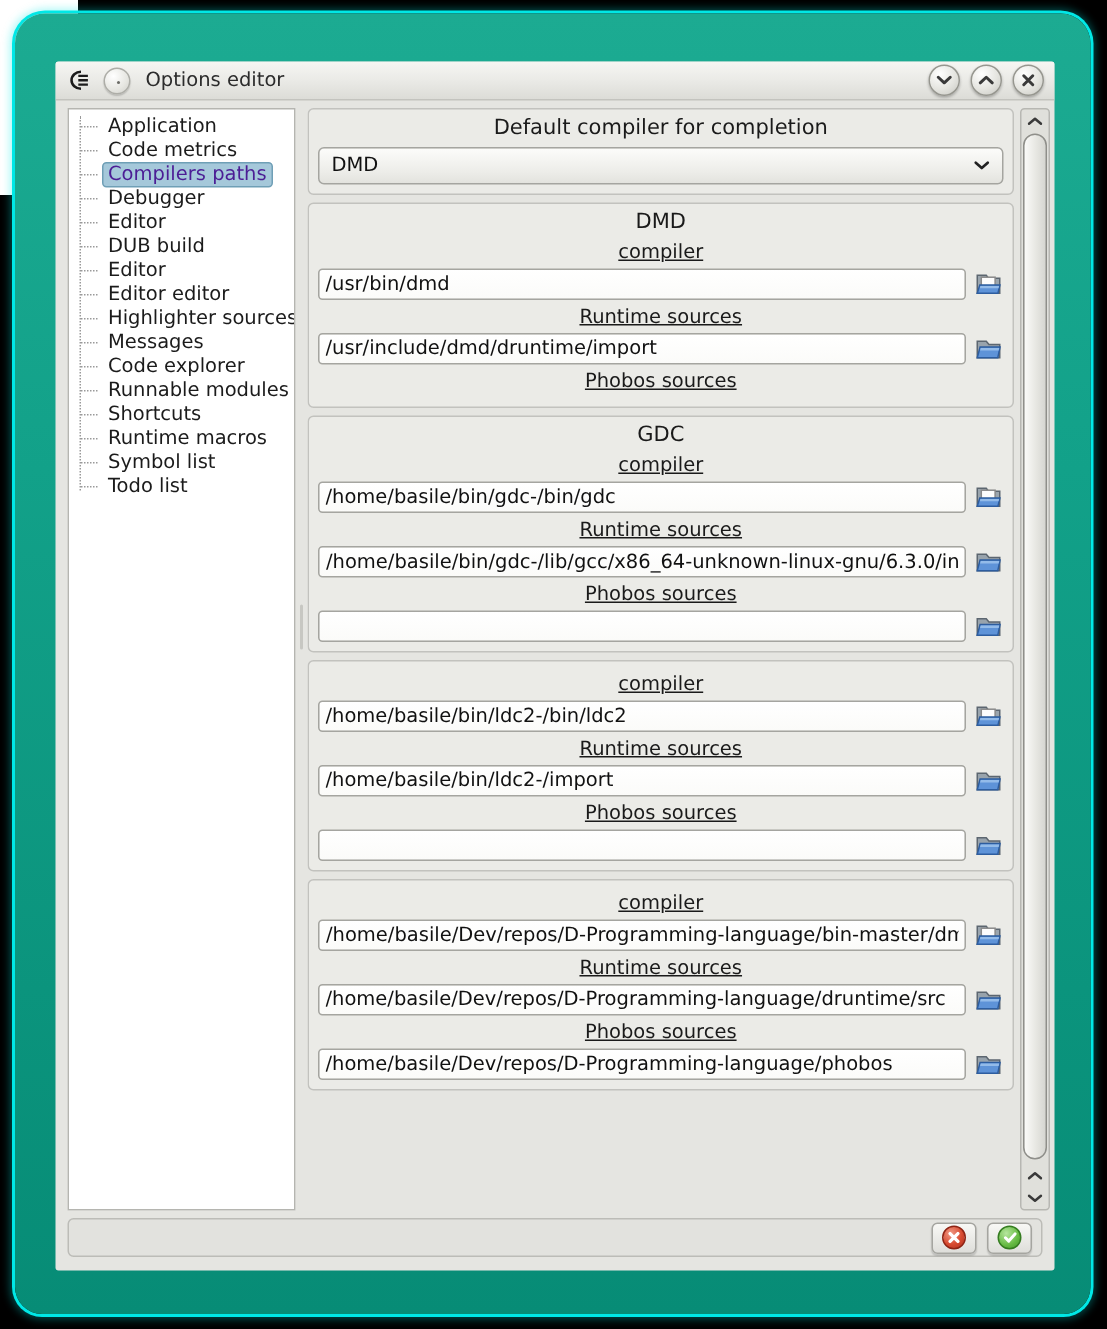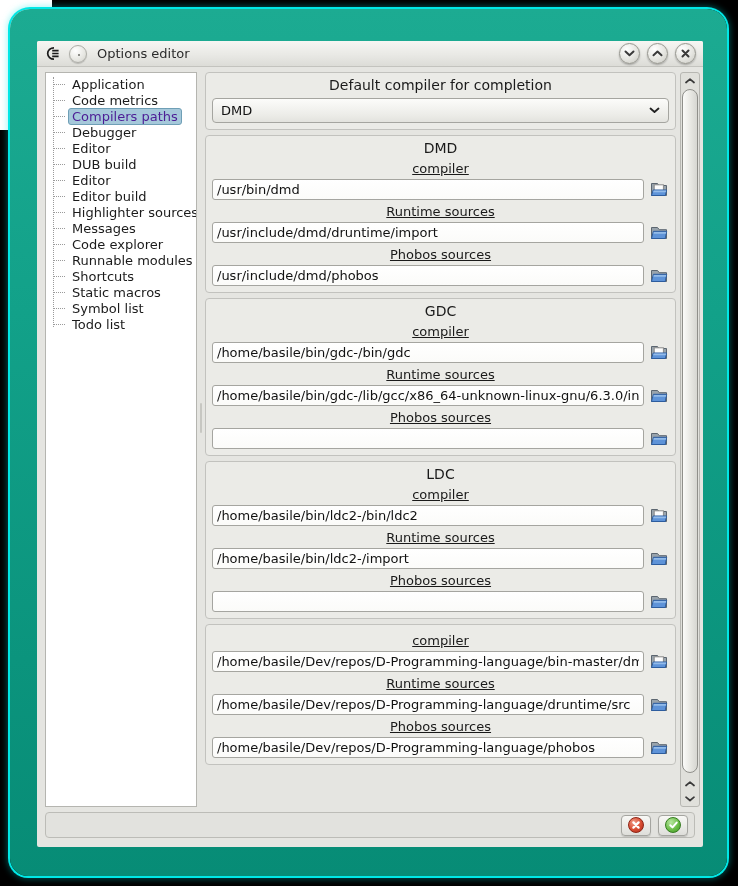--- a/index.html
+++ b/index.html
@@ -145,21 +145,21 @@
           <div class="tree-item">
             <span class="tree-stub"></span>
             <span class="tree-label">DUB build</span>
           </div>
           <div class="tree-item">
             <span class="tree-stub"></span>
             <span class="tree-label">Editor</span>
           </div>
           <div class="tree-item">
             <span class="tree-stub"></span>
-            <span class="tree-label">Editor build</span>
+            <span class="tree-label">Editor editor</span>
           </div>
           <div class="tree-item">
             <span class="tree-stub"></span>
             <span class="tree-label">Highlighter sources</span>
           </div>
           <div class="tree-item">
             <span class="tree-stub"></span>
             <span class="tree-label">Messages</span>
           </div>
           <div class="tree-item">
@@ -169,21 +169,21 @@
           <div class="tree-item">
             <span class="tree-stub"></span>
             <span class="tree-label">Runnable modules</span>
           </div>
           <div class="tree-item">
             <span class="tree-stub"></span>
             <span class="tree-label">Shortcuts</span>
           </div>
           <div class="tree-item">
             <span class="tree-stub"></span>
-            <span class="tree-label">Static macros</span>
+            <span class="tree-label">Runtime macros</span>
           </div>
           <div class="tree-item">
             <span class="tree-stub"></span>
             <span class="tree-label">Symbol list</span>
           </div>
           <div class="tree-item">
             <span class="tree-stub"></span>
             <span class="tree-label">Todo list</span>
           </div>
         </div>
@@ -220,30 +220,20 @@
                 <input type="text" class="path-input" value="/usr/include/dmd/druntime/import" style="">
                 <button class="icon-btn">
                   <svg width="18" height="15" viewBox="0 0 18 15">
                     <path d="M1.5 2.5h6l1.8 2.2h7.2v8.8h-15z" fill="#98a3ac" stroke="#5c6670"></path>
                     <path d="M1.5 13.5L3.4 6.3h13.3l-1.5 7.2z" fill="#5e93d8" stroke="#2d5d9f"></path>
                     <path d="M3.8 7h12.4l-.4 1.7H3.4z" fill="#93bbe9"></path>
                   </svg>
                 </button>
               </div>
               <div class="field-label">Phobos sources</div>
-              <div class="field-row">
-                <input type="text" class="path-input" value="/usr/include/dmd/phobos" style="">
-                <button class="icon-btn">
-                  <svg width="18" height="15" viewBox="0 0 18 15">
-                    <path d="M1.5 2.5h6l1.8 2.2h7.2v8.8h-15z" fill="#98a3ac" stroke="#5c6670"></path>
-                    <path d="M1.5 13.5L3.4 6.3h13.3l-1.5 7.2z" fill="#5e93d8" stroke="#2d5d9f"></path>
-                    <path d="M3.8 7h12.4l-.4 1.7H3.4z" fill="#93bbe9"></path>
-                  </svg>
-                </button>
-              </div>
             </div>
             <div class="groupbox">
               <div class="group-title">GDC</div>
               <div class="field-label">compiler</div>
               <div class="field-row">
                 <input type="text" class="path-input" value="/home/basile/bin/gdc-/bin/gdc" style="">
                 <button class="icon-btn">
                   <svg width="18" height="15" viewBox="0 0 18 15">
                     <path d="M1.5 1.5h6l1.5 2h7.5v10h-15z" fill="#9aa5ae" stroke="#5c6670"></path>
                     <rect x="4.2" y="2.8" width="9.2" height="7" fill="#fdfdfd" stroke="#8a8a8a"></rect>
@@ -269,21 +259,20 @@
                 <button class="icon-btn">
                   <svg width="18" height="15" viewBox="0 0 18 15">
                     <path d="M1.5 2.5h6l1.8 2.2h7.2v8.8h-15z" fill="#98a3ac" stroke="#5c6670"></path>
                     <path d="M1.5 13.5L3.4 6.3h13.3l-1.5 7.2z" fill="#5e93d8" stroke="#2d5d9f"></path>
                     <path d="M3.8 7h12.4l-.4 1.7H3.4z" fill="#93bbe9"></path>
                   </svg>
                 </button>
               </div>
             </div>
             <div class="groupbox">
-              <div class="group-title">LDC</div>
               <div class="field-label">compiler</div>
               <div class="field-row">
                 <input type="text" class="path-input" value="/home/basile/bin/ldc2-/bin/ldc2" style="">
                 <button class="icon-btn">
                   <svg width="18" height="15" viewBox="0 0 18 15">
                     <path d="M1.5 1.5h6l1.5 2h7.5v10h-15z" fill="#9aa5ae" stroke="#5c6670"></path>
                     <rect x="4.2" y="2.8" width="9.2" height="7" fill="#fdfdfd" stroke="#8a8a8a"></rect>
                     <path d="M1.5 13.5L3.2 8h13.4l-1.3 5.5z" fill="#5e93d8" stroke="#2d5d9f"></path>
                     <path d="M3.6 8.6h12.5l-.4 1.6H3.2z" fill="#93bbe9"></path>
                   </svg>

